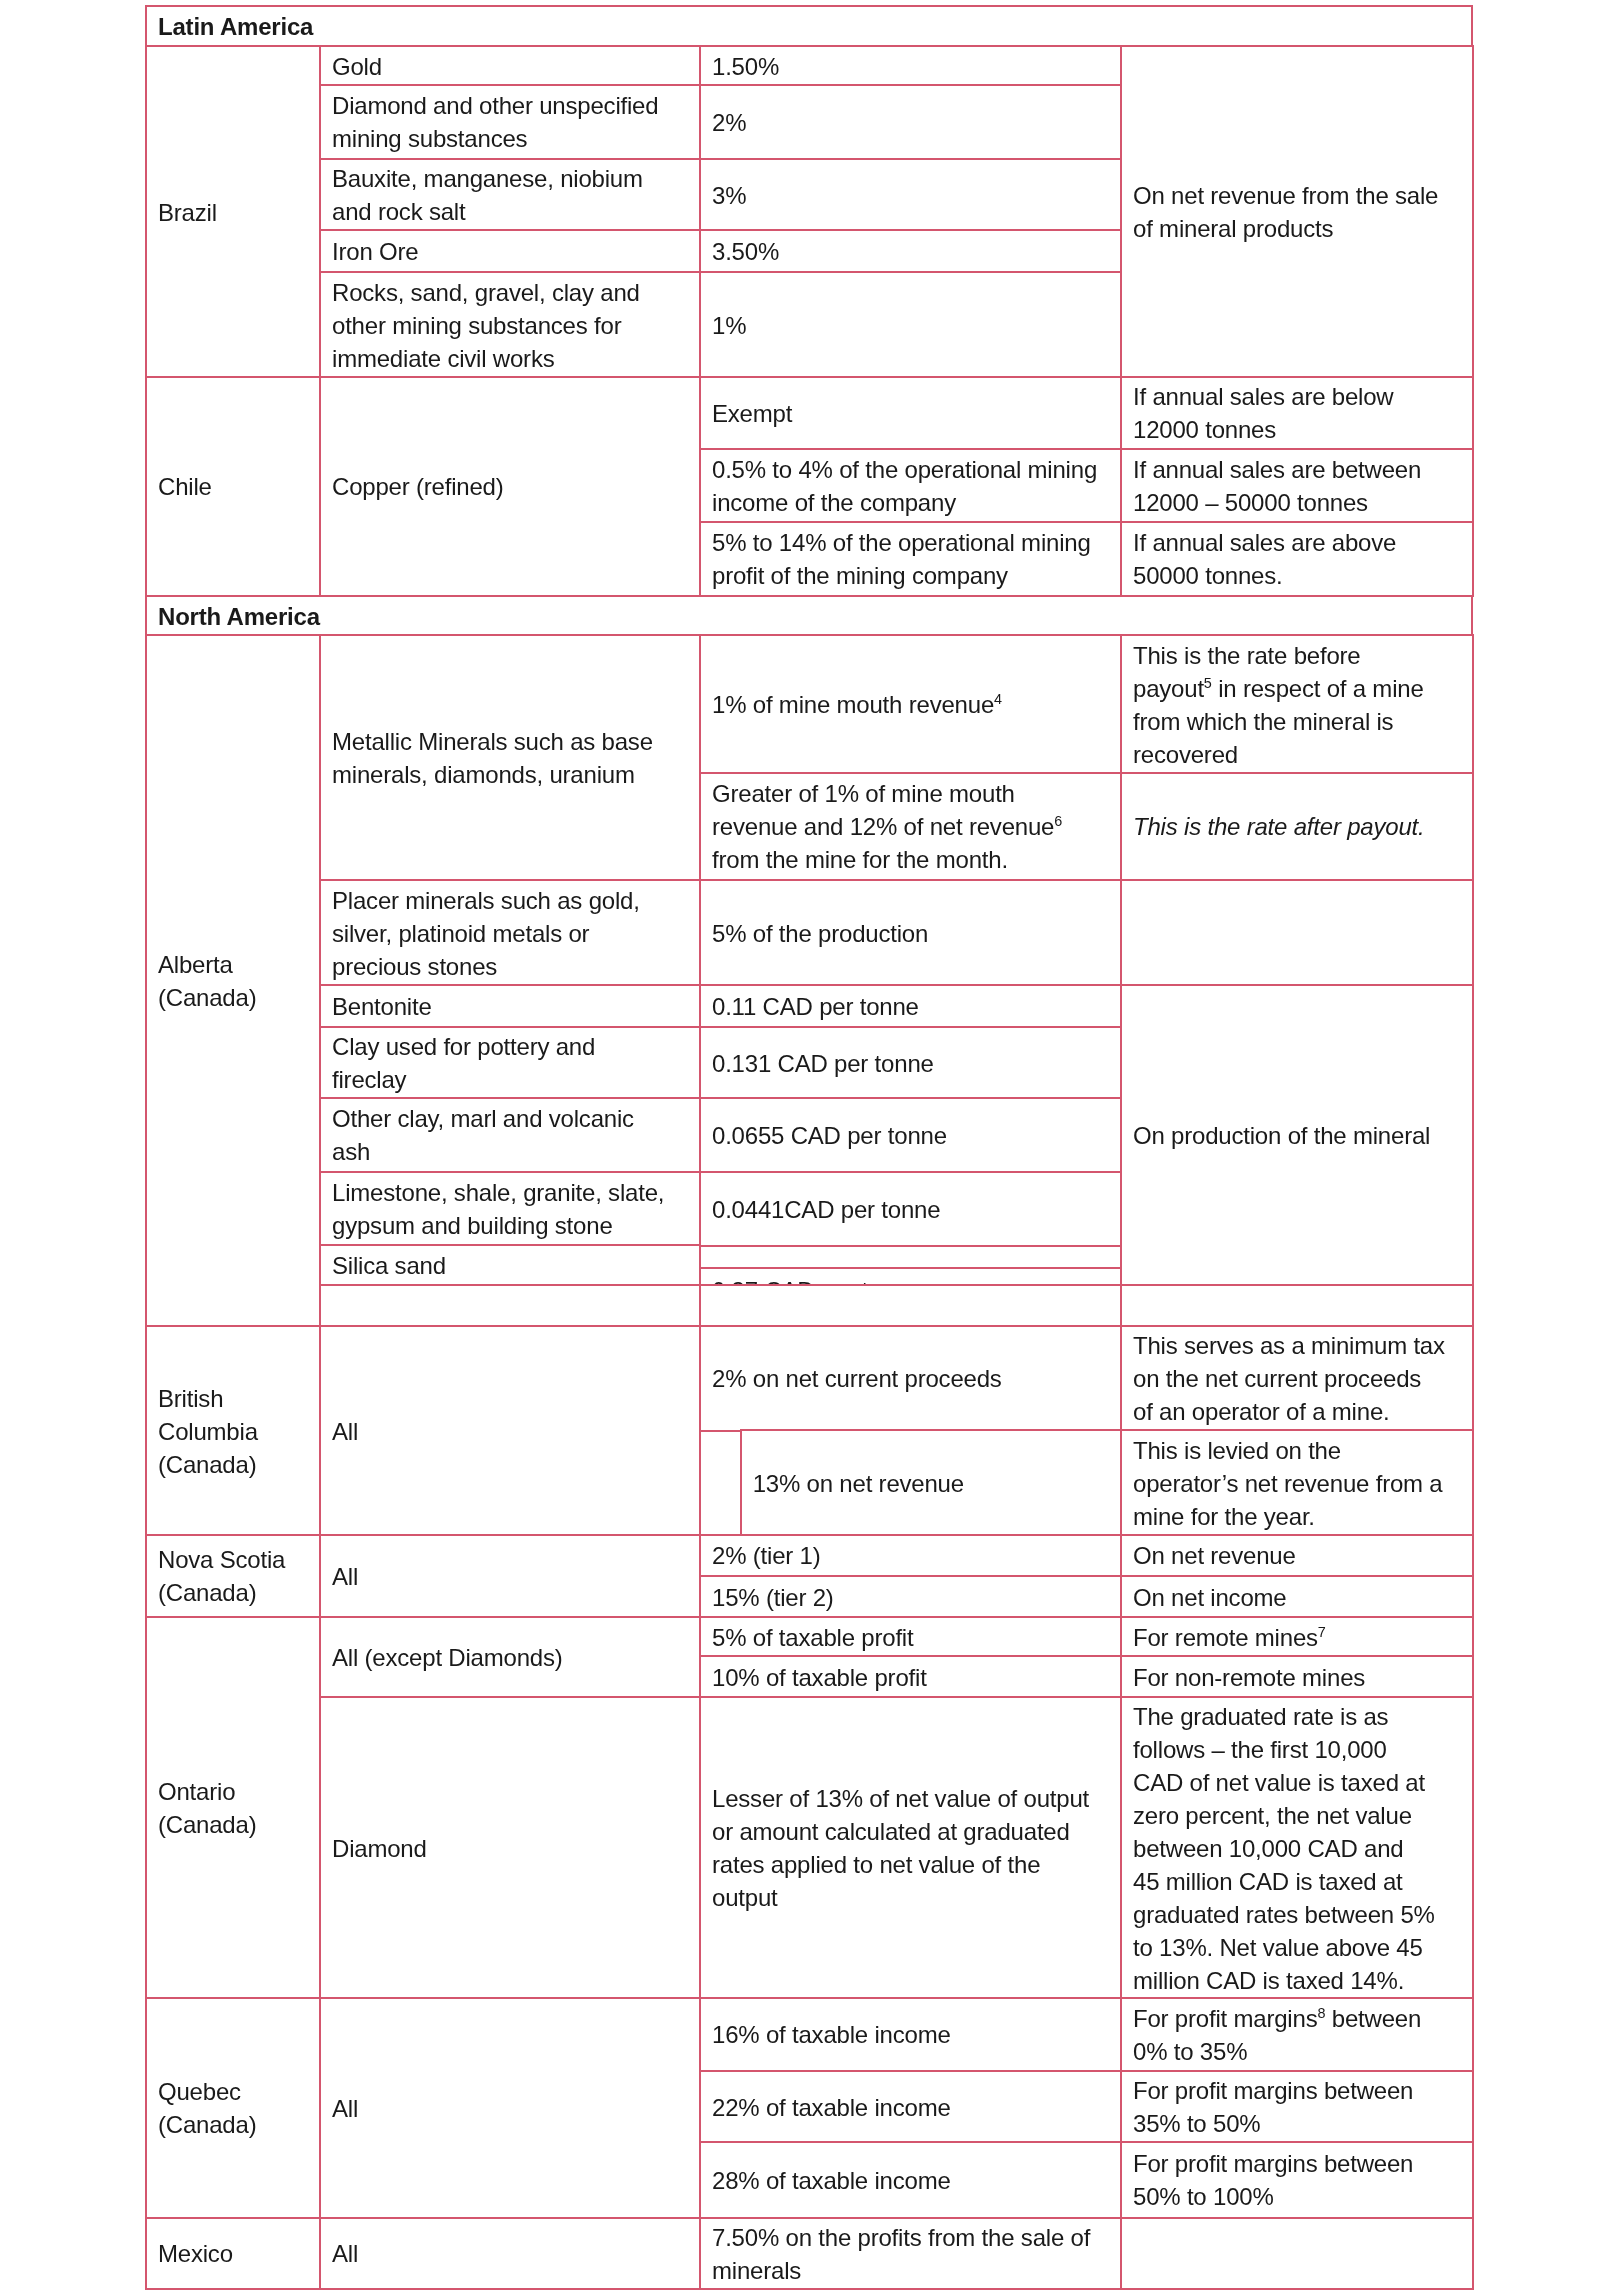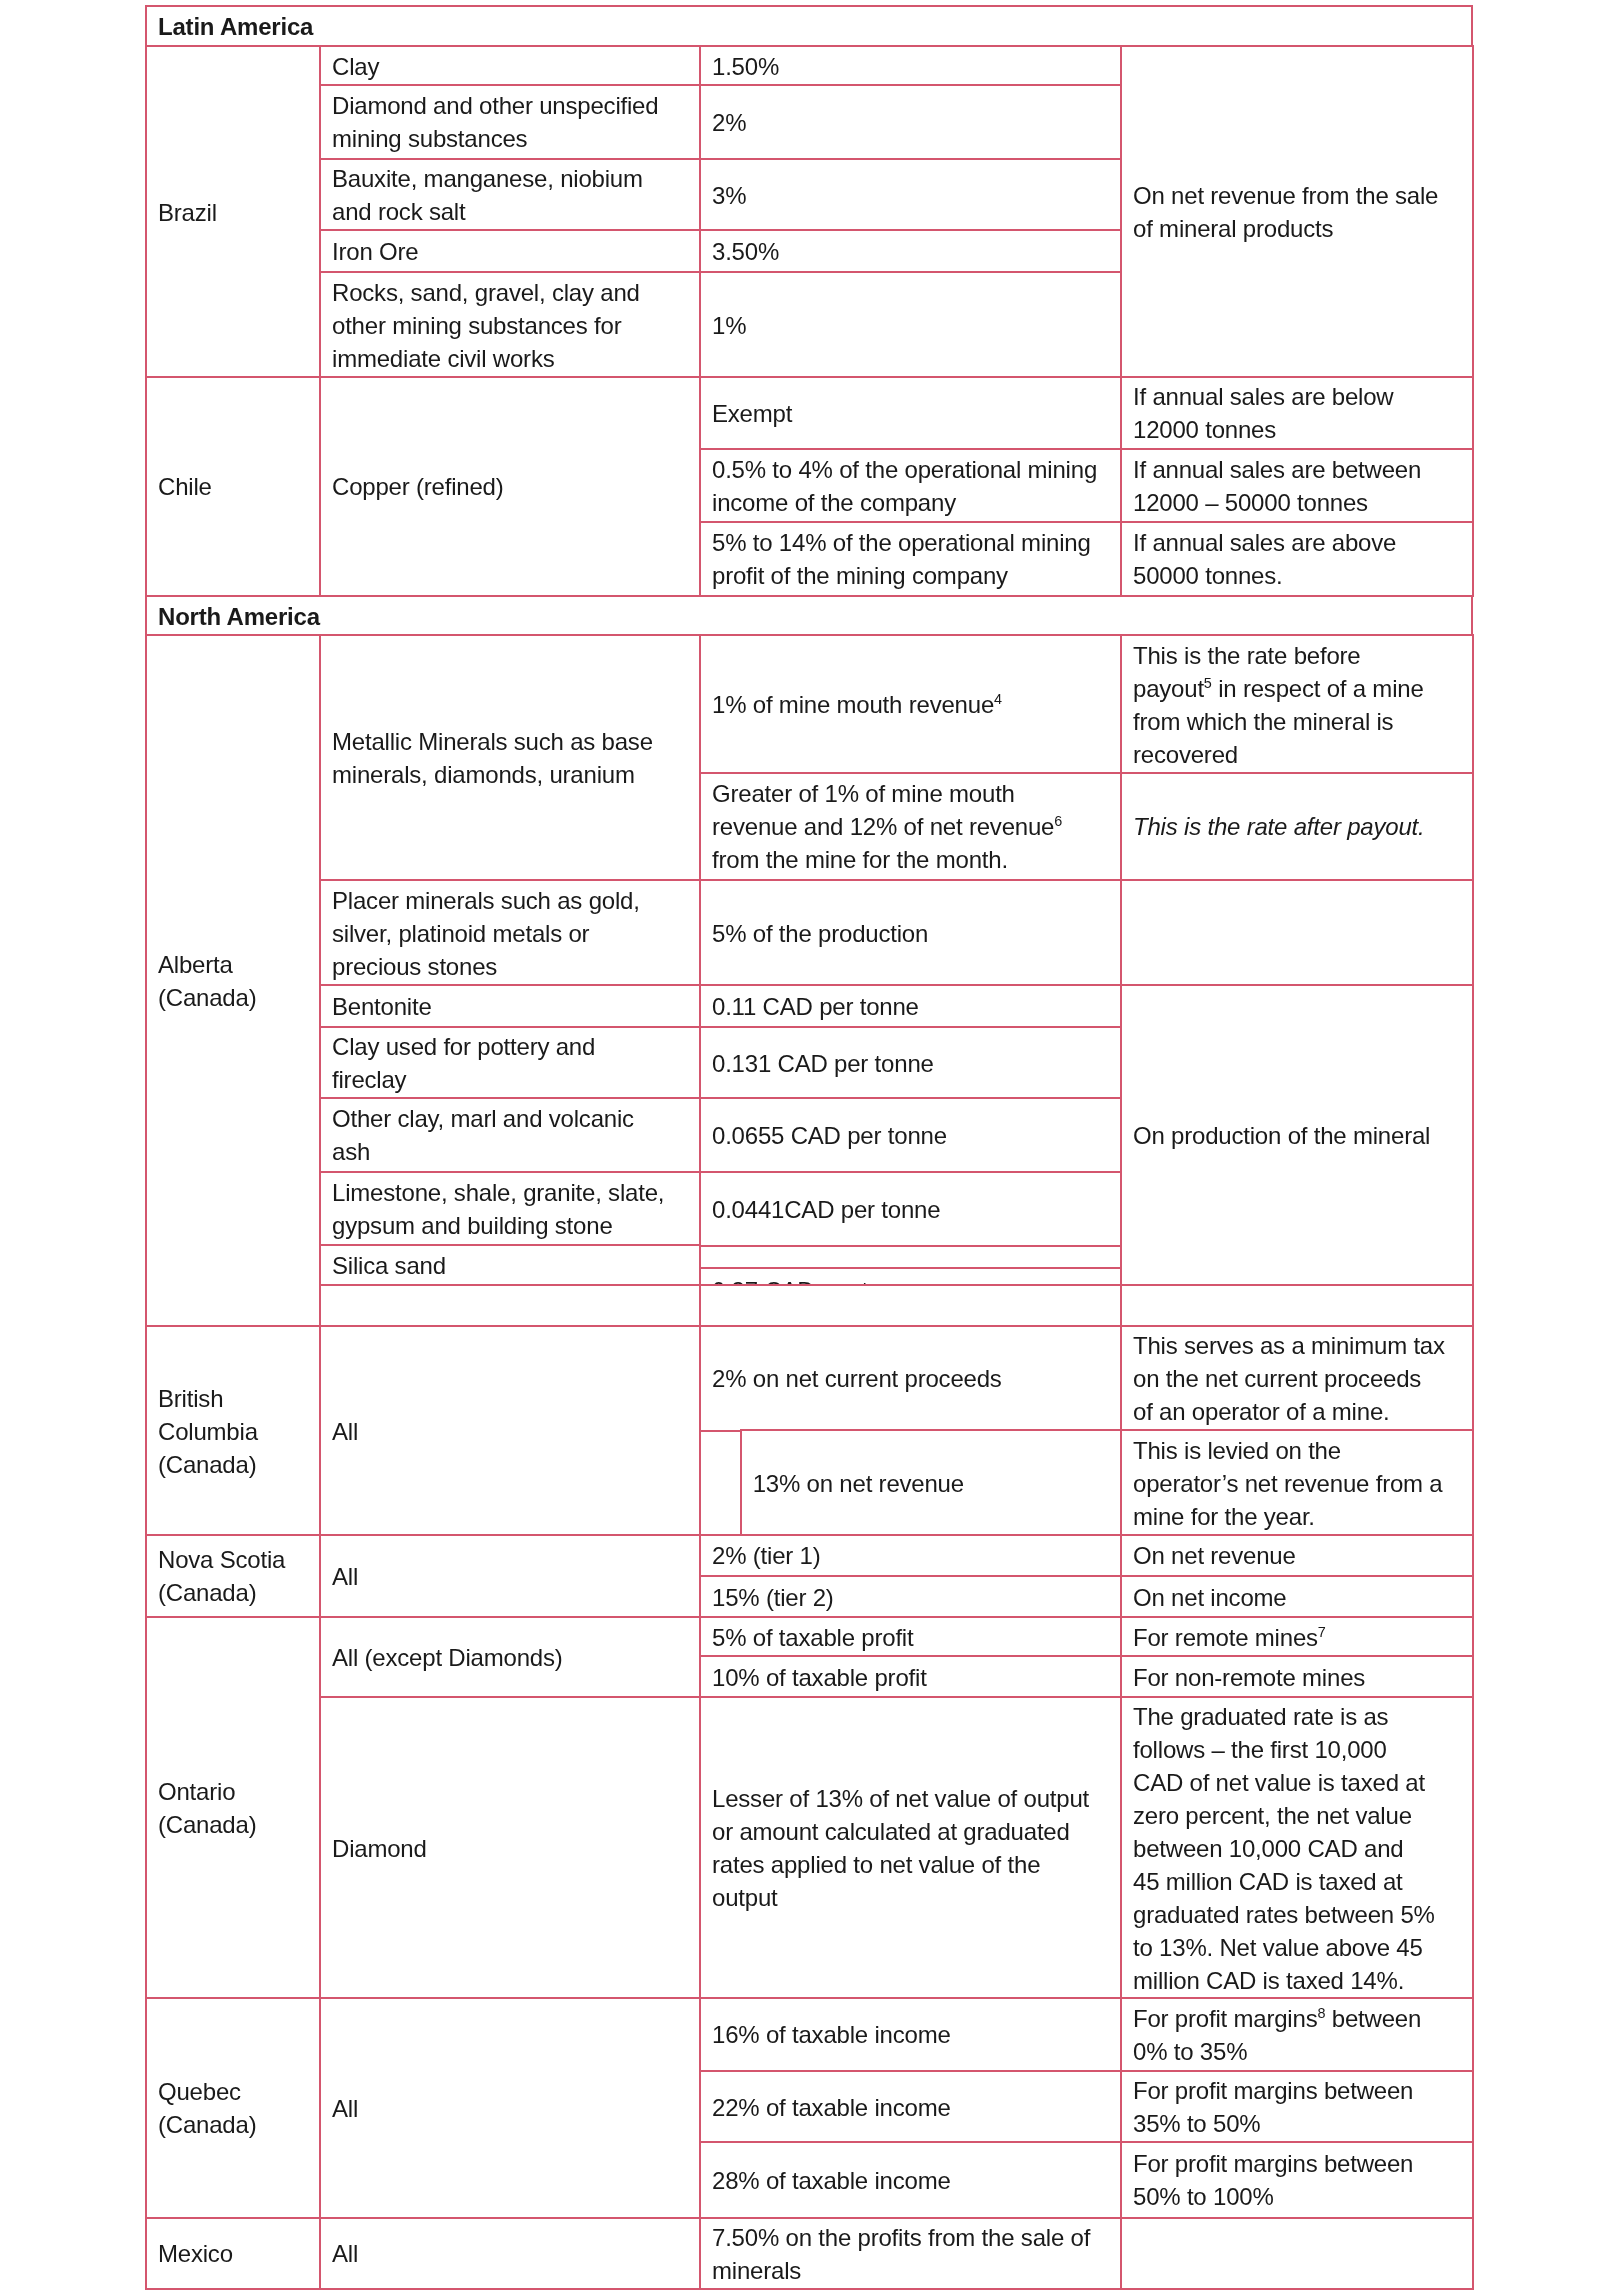--- a/index.html
+++ b/index.html
@@ -18,21 +18,21 @@
 <body>
 
 <div id="tbl">
     <div class="cell hdr" style="left: 148px; top: 7.6px; width: 1328px; height: 43px;">
       <span>Latin America</span>
     </div>
     <div class="cell" style="left: 148px; top: 48px; width: 176px; height: 334px;">
       <span>Brazil</span>
     </div>
     <div class="cell" style="left: 322px; top: 48px; width: 382px; height: 42px;">
-      <span>Clay</span>
+      <span>Gold</span>
     </div>
     <div class="cell" style="left: 702px; top: 48px; width: 424px; height: 42px;">
       <span>1.50%</span>
     </div>
     <div class="cell" style="left: 322px; top: 87px; width: 382px; height: 76px;">
       <span>Diamond and other unspecified
 mining substances</span>
     </div>
     <div class="cell" style="left: 702px; top: 87px; width: 424px; height: 76px;">
       <span>2%</span>

